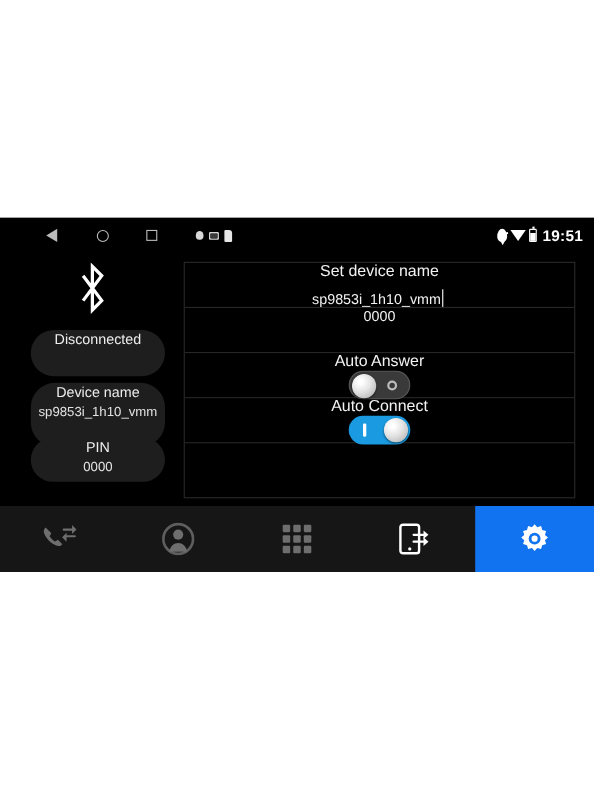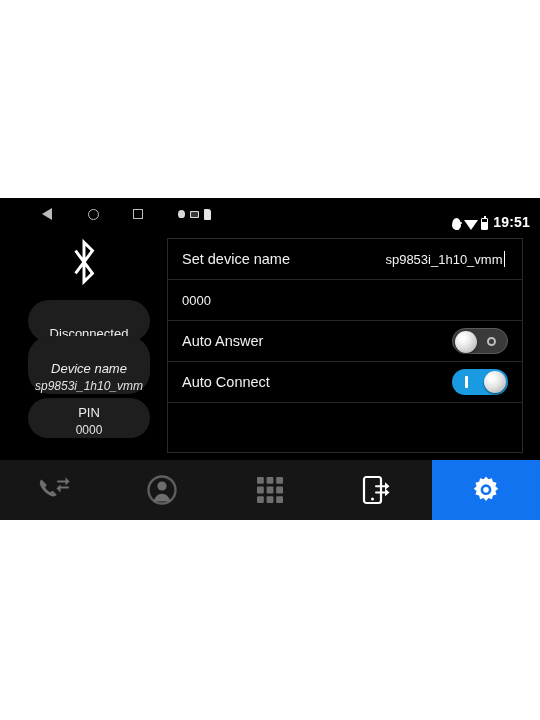--- a/index.html
+++ b/index.html
@@ -50,21 +50,21 @@
     position: absolute; left: 178px; top: 0; height: 32px;
     display: flex; align-items: center; gap: 5px;
   }
   .dot-icon { width: 7px; height: 8px; background: #d8d8d8; border-radius: 50% 50% 45% 45%; }
   .img-icon { width: 9px; height: 7px; background: #d8d8d8; border-radius: 1px; position: relative; }
   .img-icon::after { content: ""; position: absolute; left: 1px; top: 1px; width: 7px; height: 5px; background: #3a3a3a; border-radius: 1px; }
   .sim-icon { width: 7px; height: 11px; background: #e6e6e6; border-radius: 1px 3px 1px 1px; }
 
   #sb-right-icons {
     position: absolute; right: 10px; top: 0; height: 32px;
-    display: flex; align-items: flex-end; gap: 3px;
+    display: flex; align-items: center; gap: 3px;
   }
   .pin-icon {
     width: 9px; height: 12px; background: #ffffff;
     border-radius: 50% 50% 50% 50% / 60% 60% 40% 40%;
     position: relative;
   }
   .pin-icon::after {
     content: ""; position: absolute; left: 2.6px; bottom: -3px;
     width: 0; height: 0;
     border-left: 2px solid transparent; border-right: 2px solid transparent;
@@ -102,44 +102,45 @@
   #bt-logo-wrap {
     position: absolute; left: 0; top: 8px; width: 167px;
     display: flex; justify-content: center;
   }
   #bt-logo { width: 34px; height: 48px; display: block; }
 
   .pill {
     position: absolute; left: 28px; width: 122px;
     background: #1e1e1e; border-radius: 22px;
     display: flex; flex-direction: column;
-    align-items: center; justify-content: flex-end;
+    align-items: center; justify-content: flex-start;
     color: #e9e9e9; cursor: pointer;
   }
   #pill-status { top: 70px; height: 42px; }
-  #pill-device { top: 106px; height: 58px; font-style: italic; }
+  #pill-device { top: 118px; height: 58px; }
   #pill-pin    { top: 168px; height: 40px; }
 
   .pill-title { font-size: 13px; line-height: 17px; color: #ededed; }
   .pill-value { font-size: 12px; line-height: 16px; color: #e2e2e2; margin-top: 1px; }
 
   
   #settings-panel {
     position: absolute; left: 167px; top: 8px;
     width: 356px; height: 215px;
     border: 1px solid #2a2a2a;
     background: #000000;
   }
   .srow {
     position: relative;
     height: 41px;
     border-bottom: 1px solid #262626;
     display: flex; align-items: center;
     padding: 0 14px;
     cursor: pointer;
+    flex-direction: column;
   }
   .srow:last-child { border-bottom: none; }
   #row-blank { height: 42px; cursor: default; }
   .srow-label { font-size: 14.5px; color: #f2f2f2; flex: 1 1 auto; }
   .srow-value { font-size: 13px; color: #f2f2f2; white-space: nowrap; }
   #devname-value { position: relative; padding-right: 3px; }
   #text-caret {
     display: inline-block; width: 1.5px; height: 16px;
     background: #ffffff; vertical-align: -3px; margin-left: 1px;
   }

